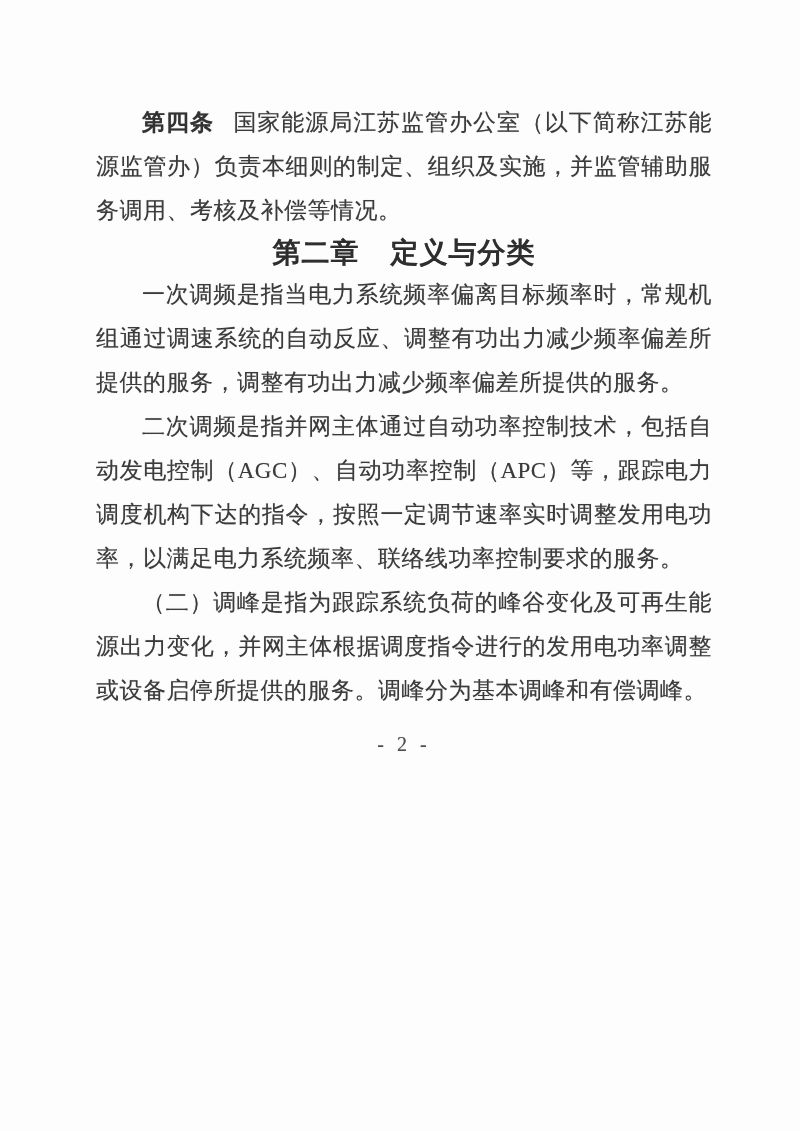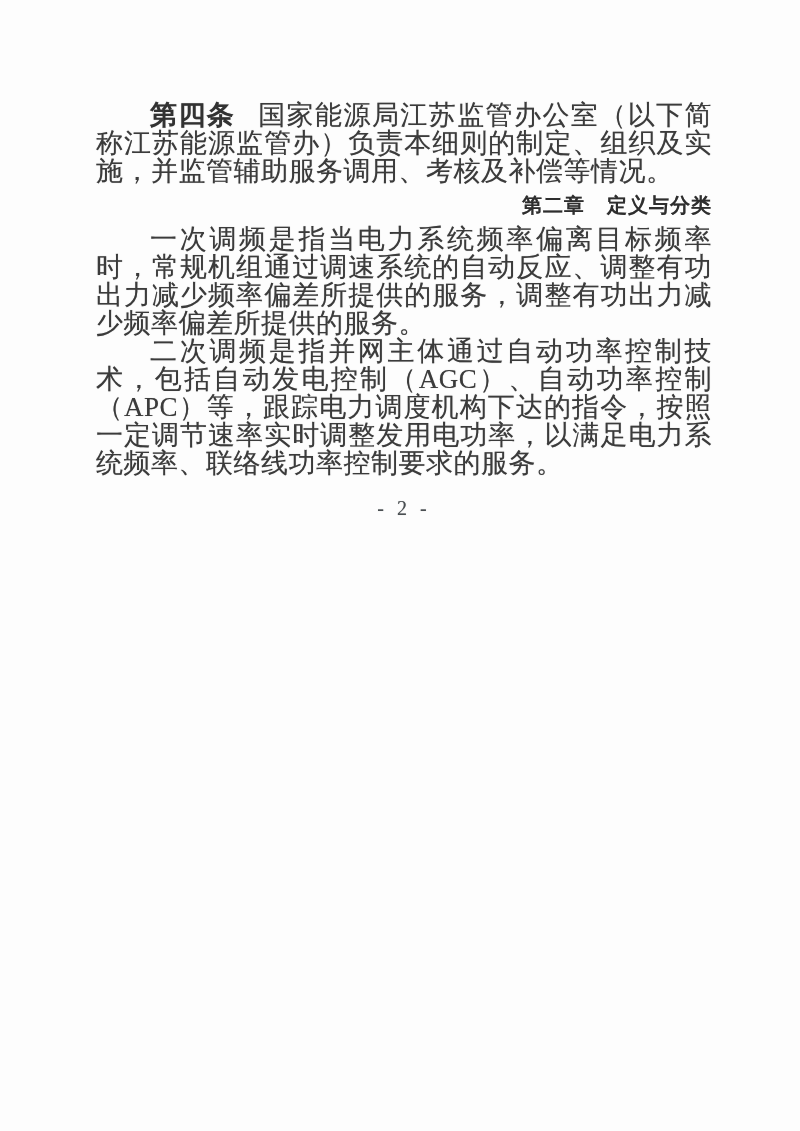--- a/index.html
+++ b/index.html
@@ -23,42 +23,42 @@
   }
 
   .doc-body {
     position: absolute;
     top: 101px;
     left: 96px;
     width: 616px;
   }
 
   .para {
-    font-size: 27px;
-    line-height: 28px;
+    font-size: 23px;
+    line-height: 44px;
     text-align: justify;
     text-justify: inter-ideograph;
     text-indent: 2em;
     letter-spacing: 0.5px;
     color: #3b3b3b;
     text-shadow: 0 0 0.7px rgba(70,70,70,0.55);
   }
 
   .article-label {
     font-weight: 700;
     color: #323232;
     margin-right: 0.85em;
   }
 
   .chapter-heading {
     font-family: "Liberation Sans", "DejaVu Sans", sans-serif;
-    font-size: 20px;
+    font-size: 28px;
     line-height: 40px;
     font-weight: 700;
-    text-align: right;
+    text-align: center;
     color: #2e2e2e;
     letter-spacing: 1px;
     text-indent: 0;
     text-shadow: 0 0 0.5px rgba(46,46,46,0.5);
   }
 
   .chapter-label {
     margin-right: 1.1em;
   }
 
@@ -84,17 +84,18 @@
 
     <h2 class="chapter-heading"><span class="chapter-label">第二章</span><span>定义与分类</span></h2>
 
 
 
 
     <p class="para">一次调频是指当电力系统频率偏离目标频率时，常规机组通过调速系统的自动反应、调整有功出力减少频率偏差所提供的服务，调整有功出力减少频率偏差所提供的服务。</p>
 
     <p class="para">二次调频是指并网主体通过自动功率控制技术，包括自动发电控制（AGC）、自动功率控制（APC）等，跟踪电力调度机构下达的指令，按照一定调节速率实时调整发用电功率，以满足电力系统频率、联络线功率控制要求的服务。</p>
 
+    <p class="para">（二）调峰是指为跟踪系统负荷的峰谷变化及可再生能源出力变化，并网主体根据调度指令进行的发用电功率调整或设备启停所提供的服务。调峰分为基本调峰和有偿调峰。</p>
 
     <div class="page-footer">- 2 -</div>
 
   </div>
 </div>
 
 </body></html>

